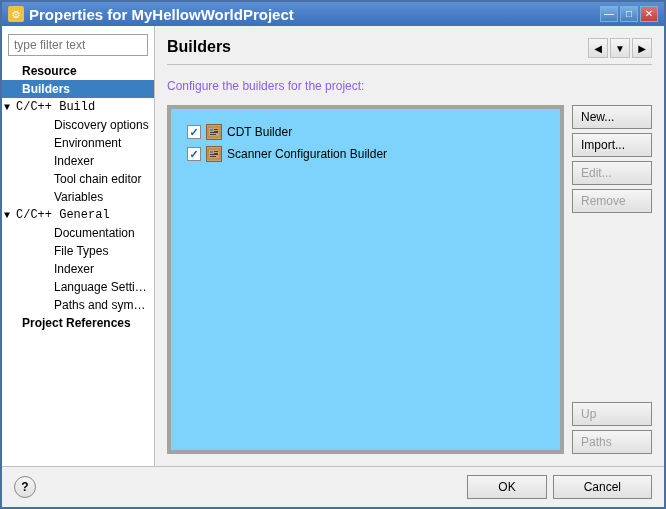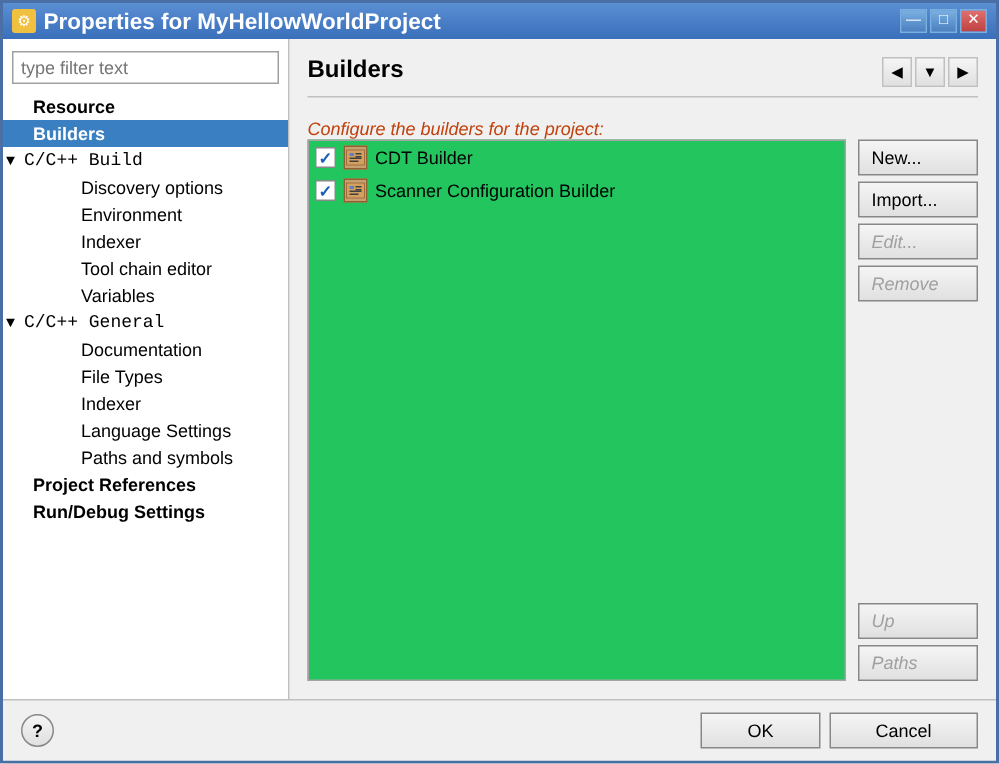--- a/index.html
+++ b/index.html
@@ -70,21 +70,21 @@
     }
     .titlebar-btn.close {
       background: linear-gradient(to bottom, #e07070, #c04040);
     }
     .content {
       display: flex;
       flex: 1;
       overflow: hidden;
     }
     .sidebar {
-      width: 191px;
+      width: 153px;
       background: white;
       border-right: 1px solid #c0c0c0;
       display: flex;
       flex-direction: column;
       flex-shrink: 0;
       overflow-y: auto;
       padding: 4px 0;
     }
     .filter-input {
       margin: 4px 6px 6px 6px;
@@ -129,35 +129,34 @@
       padding: 12px;
     }
     .panel-title {
       font-size: 16px;
       font-weight: bold;
       margin-bottom: 8px;
       color: #000;
     }
     .panel-desc {
       font-size: 12px;
-      margin-bottom: 0;
-      color: #c2410c;
-      font-style: italic;
+      margin-bottom: 12px;
+      color: #8b5cf6;
     }
     .builders-area {
       display: flex;
       flex: 1;
       gap: 8px;
     }
     .builders-list {
       flex: 1;
-      border: 1px solid #a3a3a3;
-      background: #22c55e;
+      border: 4px solid #a3a3a3;
+      background: #7dd3fc;
       overflow-y: auto;
-      padding: 0;
+      padding: 12px;
     }
     .builder-item {
       display: flex;
       align-items: center;
       padding: 3px 4px;
       gap: 5px;
       cursor: default;
     }
     .builder-checkbox {
       width: 14px;
@@ -199,21 +198,20 @@
       padding: 4px 8px;
       border: 1px solid #888;
       background: linear-gradient(to bottom, #f5f5f5, #e0e0e0);
       cursor: pointer;
       font-size: 12px;
       text-align: left;
     }
     .action-btn:disabled {
       color: #a0a0a0;
       cursor: default;
-      font-style: italic;
     }
     .footer {
       display: flex;
       justify-content: space-between;
       align-items: center;
       padding: 8px 12px;
       border-top: 1px solid #c0c0c0;
       background: #f0f0f0;
       flex-shrink: 0;
     }
@@ -332,23 +330,20 @@
         <span>Indexer</span>
       </div>
       <div class="tree-item level2">
         <span>Language Settings</span>
       </div>
       <div class="tree-item level2">
         <span>Paths and symbols</span>
       </div>
       <div class="tree-item level1">
         <span>Project References</span>
-      </div>
-      <div class="tree-item level1">
-        <span>Run/Debug Settings</span>
       </div>
     </div>
 
     <div class="main-panel">
       <div style="display:flex; justify-content:space-between; align-items:flex-start;">
         <h2 class="panel-title">Builders</h2>
         <div class="nav-arrows">
           <button class="nav-btn">◀</button>
           <button class="nav-btn">▼</button>
           <button class="nav-btn">▶</button>

